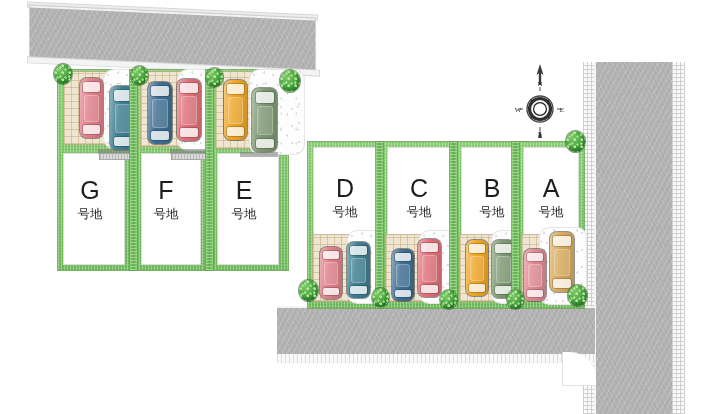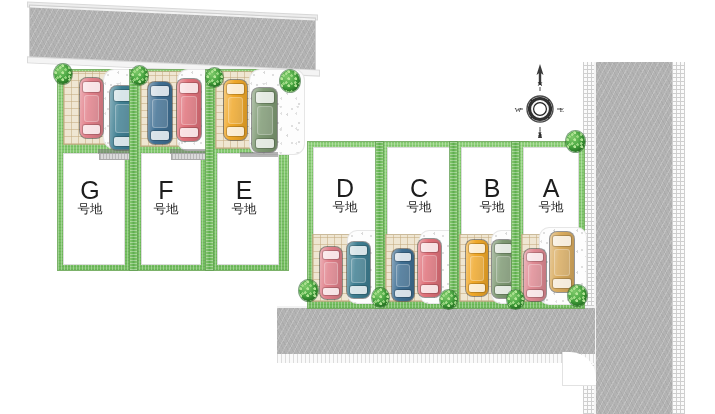--- a/index.html
+++ b/index.html
@@ -91,21 +91,21 @@
   .lot-house{
     position:absolute;background:#ffffff;
     box-shadow:0 0 0 1px #dcdcdc;
   }
   .lot-label{
     position:absolute;width:100%;text-align:center;color:#1d1d1d;
     line-height:1;pointer-events:none;
   }
   .lot-letter{font-size:25px;letter-spacing:0;font-weight:400;display:block;}
   .lot-suffix{
-    font-size:12.5px;display:block;
+    font-size:12.5px;display:block;margin-top:5px;
     font-family:"DejaVu Sans","Liberation Sans",sans-serif;
   }
 
   
   .apron{
     position:absolute;
     background-color:#efe6d2;
     background-image:
       repeating-linear-gradient(90deg, rgba(196,171,128,.55) 0 1px, rgba(0,0,0,0) 1px 7px),
       repeating-linear-gradient(0deg, rgba(196,171,128,.55) 0 1px, rgba(0,0,0,0) 1px 7px);

